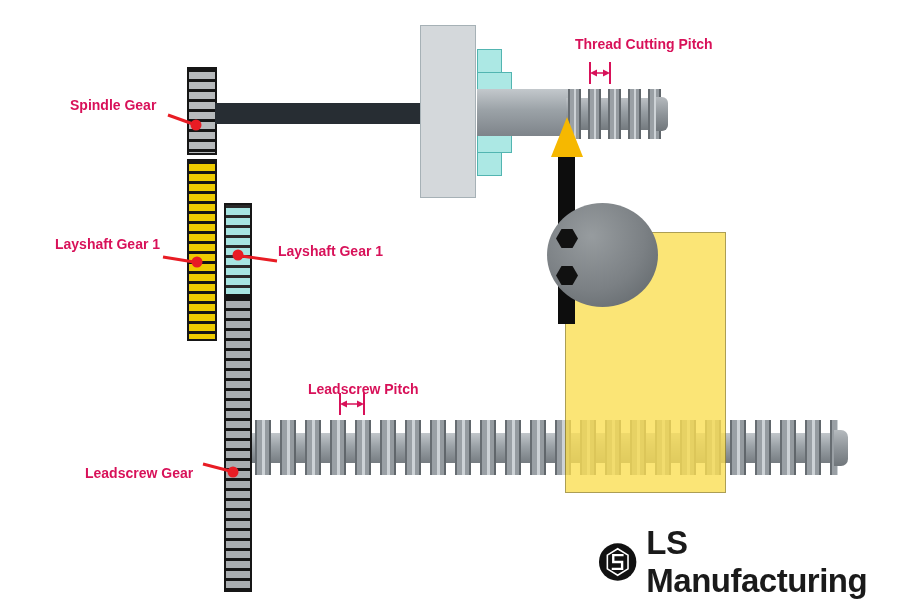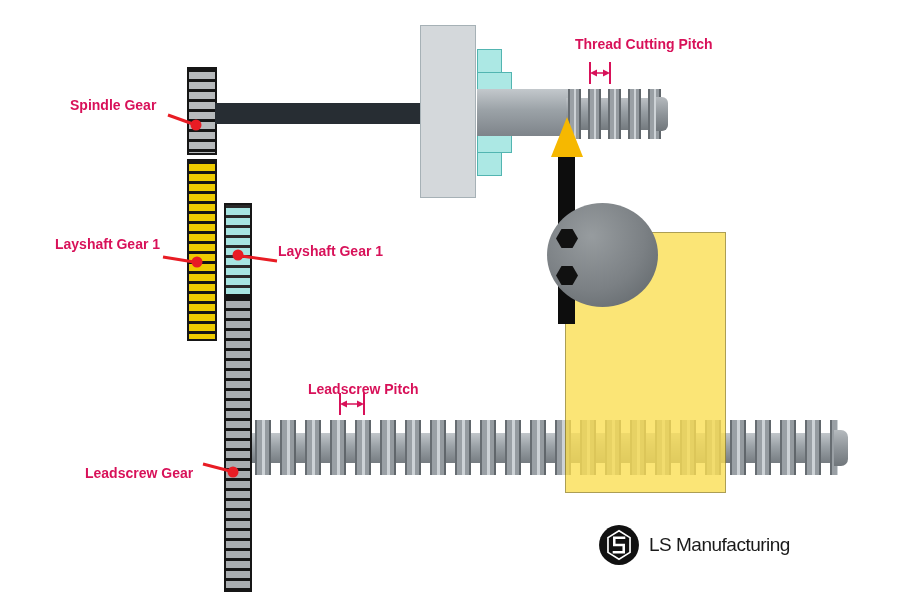--- a/index.html
+++ b/index.html
@@ -71,21 +71,21 @@
   .overlay-svg { left:0; top:0; width:900px; height:600px; pointer-events:none; }
   .leader { stroke:var(--pointer-color,#e81c24); stroke-width:3; fill:none; }
   .leader-dot { fill:var(--pointer-color,#e81c24); }
   .dim { stroke:var(--label-color,#d81159); fill:none; }
   .dim-head { fill:var(--label-color,#d81159); stroke:none; }
   .lbl { position:absolute; color:var(--label-color,#d81159); font-weight:bold;
     font-size:14px; white-space:nowrap; line-height:1.1; }
 
   
   .logo { left:598px; top:524px; display:flex; align-items:center; gap:9px; }
-  .logo-text { font-size:19px; font-weight:normal; color:#1a1a1a; letter-spacing:-0.5px; }
+  .logo-text { font-size:33px; font-weight:bold; color:#1a1a1a; letter-spacing:-0.5px; }
 </style>
 </head>
 <body>
 
 <div id="stage">
 
   <div class="abs ls-core"></div>
   <div class="abs ls-threads"></div>
   <div class="abs ls-endcap"></div>
 

